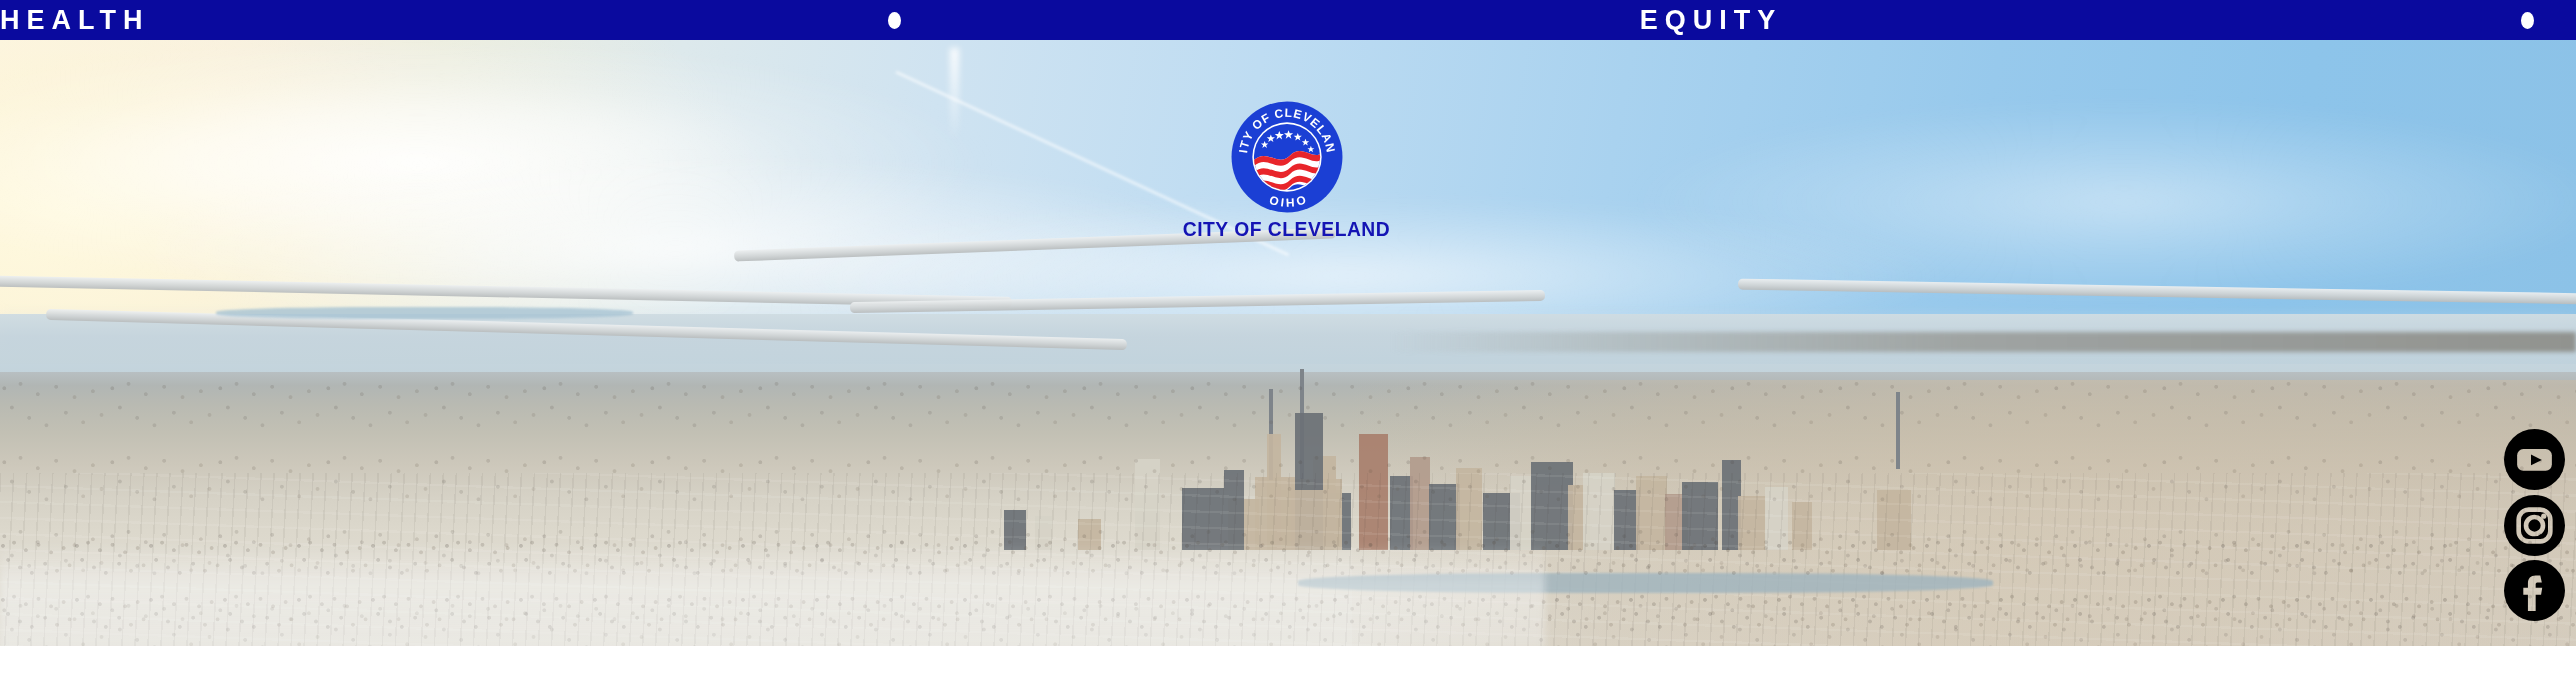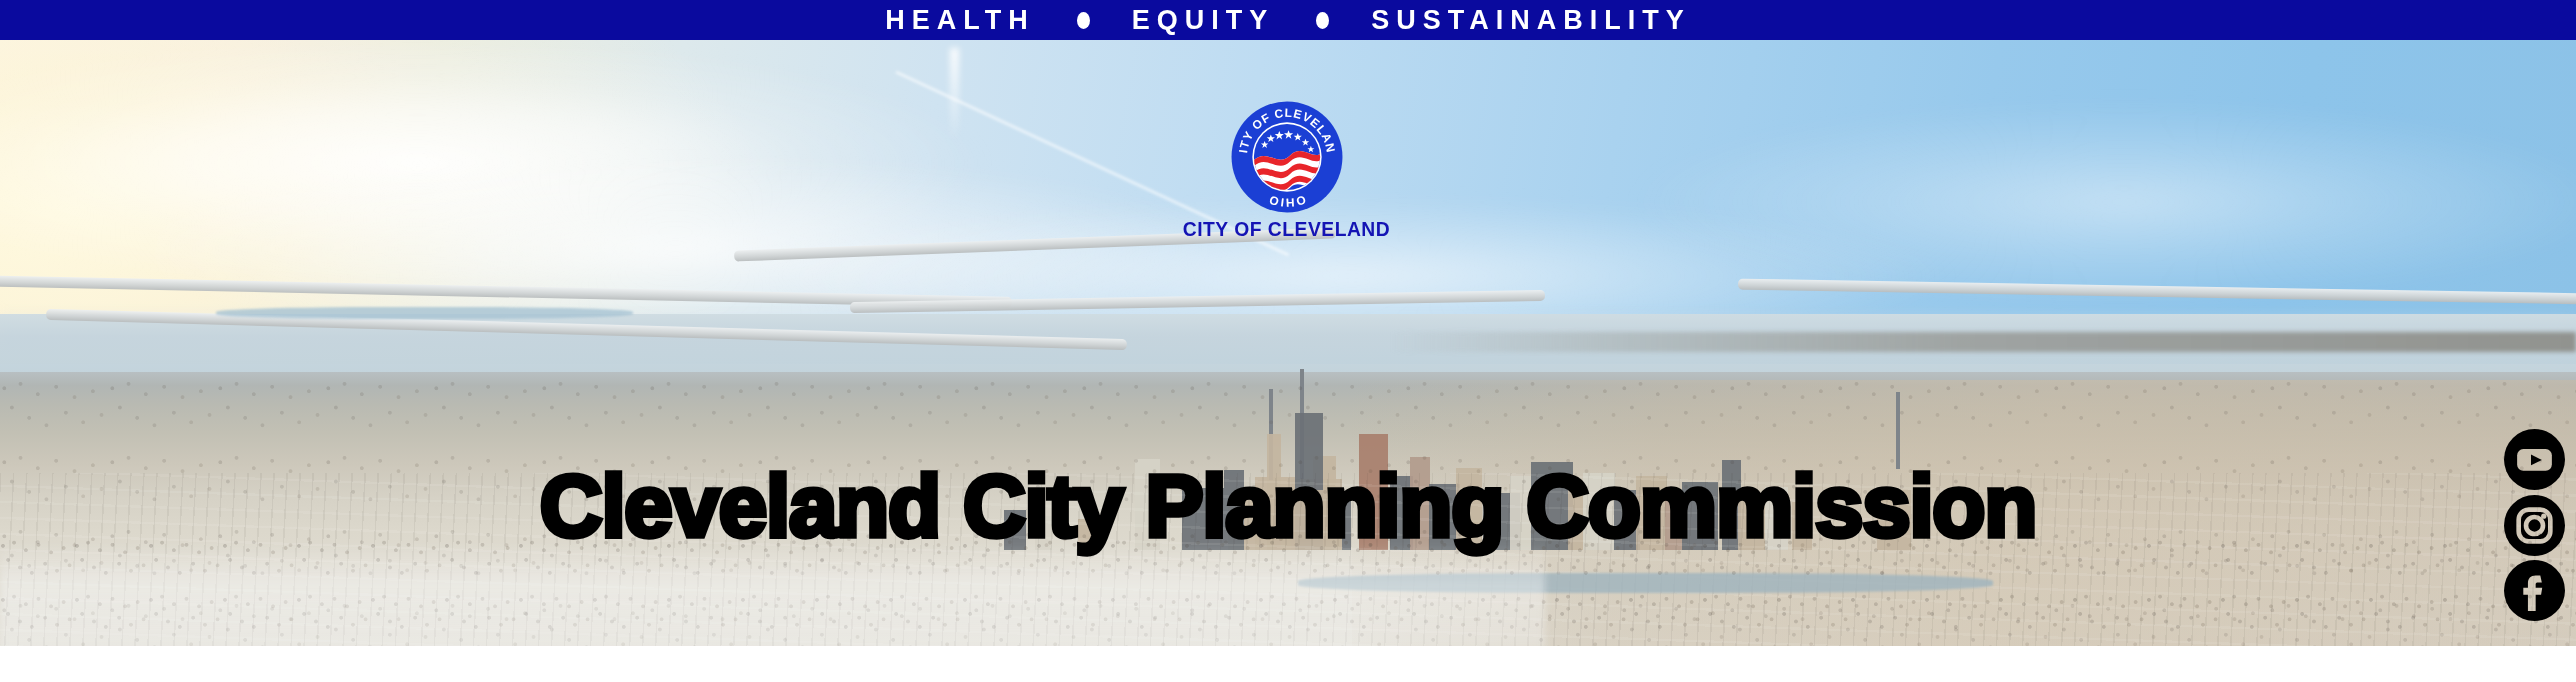--- a/index.html
+++ b/index.html
@@ -22,21 +22,21 @@
 
   
   .tagline-banner {
     position: absolute;
     left: 0; top: 0;
     width: 2576px;
     height: 40px;
     background: #0A0A9E;
     display: flex;
     align-items: center;
-    justify-content: center;
+    justify-content: space-between;
     gap: 0;
     z-index: 40;
   }
   .tagline-word {
     color: #ffffff;
     font-family: "Liberation Sans", sans-serif;
     font-weight: 700;
     font-size: 27px;
     letter-spacing: 7px;
     line-height: 1;
@@ -318,21 +318,20 @@
 </head>
 <body>
 
 <div id="page-root">
 
   <div class="tagline-banner">
     <span class="tagline-word">HEALTH</span>
     <span class="tagline-dot"></span>
     <span class="tagline-word">EQUITY</span>
     <span class="tagline-dot"></span>
-    <span class="tagline-word">SUSTAINABILITY</span>
   </div>
 
   <div class="hero-photo">
 
     <div class="sky-base"></div>
     <div class="sky-wash-left"></div>
     <div class="cloud-a"></div>
     <div class="cloud-b"></div>
     <div class="cloud-c"></div>
     <div class="cloud-d"></div>
@@ -444,21 +443,20 @@
                    C108,104 94,80 78,96 C62,112 48,86 31,102 Z" fill="#E8252B"></path>
           <path d="M31,110 C48,94 62,120 78,104 C94,88 108,112 120,100 L120,108
                    C108,120 94,96 78,112 C62,128 48,102 31,118 Z" fill="#E8252B"></path>
         </g>
       </svg>
     </div>
 
     <div class="city-name">CITY OF CLEVELAND</div>
   </div>
 
-  <div class="main-title">Cleveland City Planning Commission</div>
 
   <div class="social-rail">
 
     <a class="social-btn">
       <svg viewBox="0 0 79 79" xmlns="http://www.w3.org/2000/svg">
         <defs>
           <mask id="ytMask">
             <rect x="0" y="0" width="79" height="79" fill="#000"></rect>
             <circle cx="39.5" cy="39.5" r="39.5" fill="#fff"></circle>
             <rect x="17" y="26" width="45" height="28" rx="8" ry="8" fill="#000"></rect>

